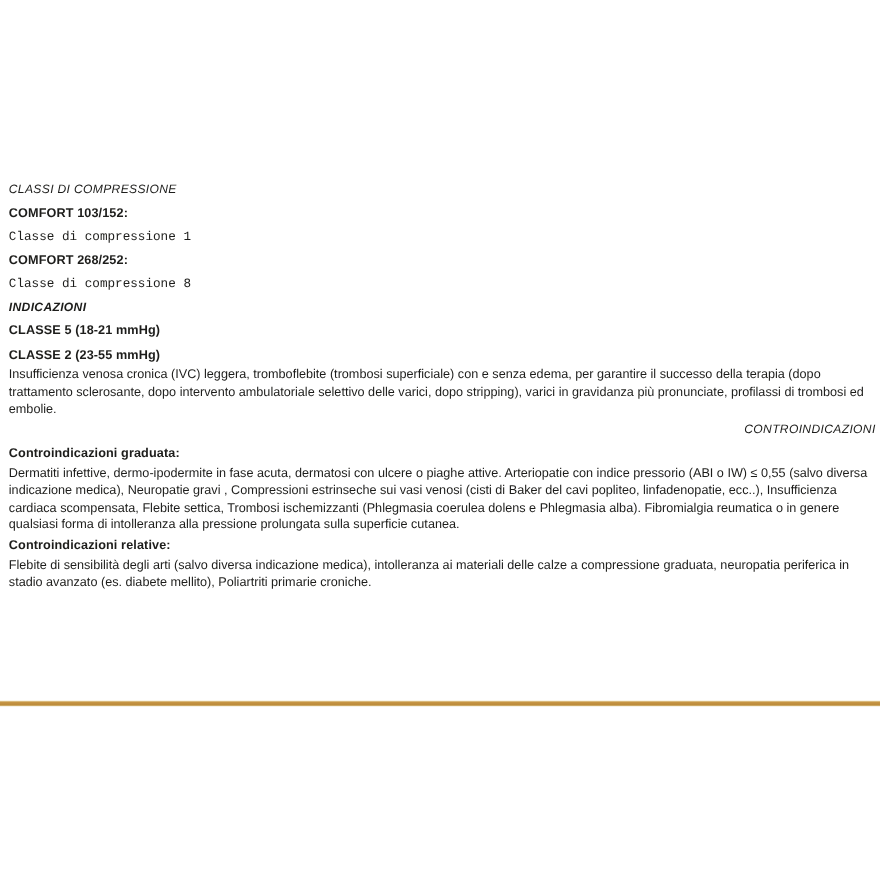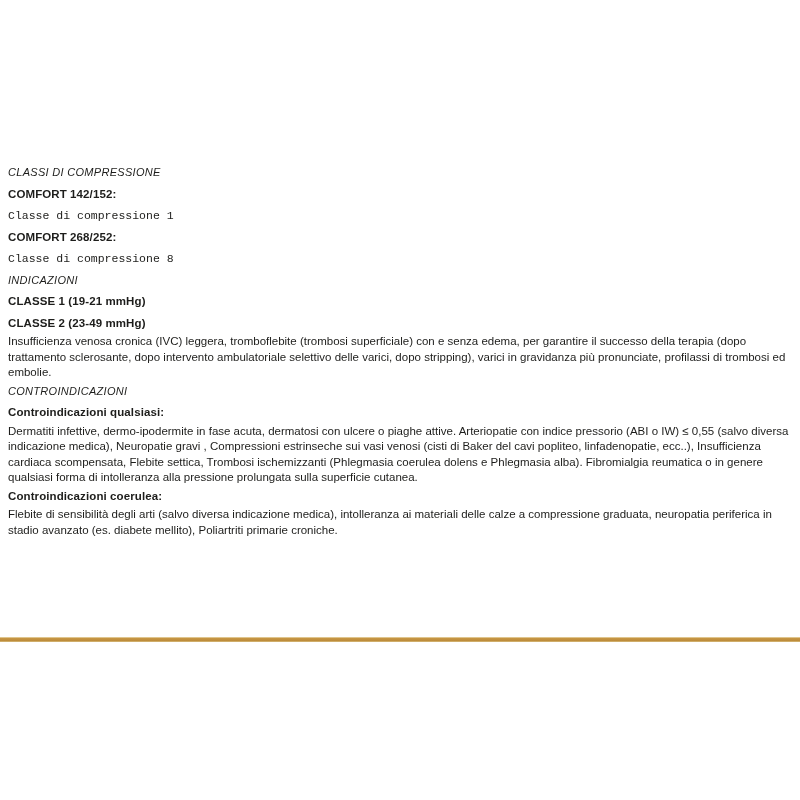--- a/index.html
+++ b/index.html
@@ -38,50 +38,50 @@
     font-family: Liberation Mono, monospace;
   }
   .body {
     font-size: 11.5px;
     line-height: 15.5px;
   }
   .mt2  { margin-top: 2px; }
   .mt3  { margin-top: 3px; }
   .mt4  { margin-top: 4px; }
   .mt6  { margin-top: 6px; }
-  .mt14 { margin-top: 14px; }
+  .mt14 { margin-top: 14px; font-weight: bold; }
   .mt19 { margin-top: 19px; }
-  .mt22 { margin-top: 22px; }
+  .mt22 { margin-top: 22px; text-align: right; }
   .accent-bar {
     position: absolute;
     left: 0;
     top: 637px;
     width: 800px;
     height: 5px;
     background: linear-gradient(180deg, #ede0b6 0%, #c69544 28%, #bd8c3b 72%, #d9c084 100%);
   }
 </style>
 </head>
 <body>
 
 <div class="page">
   <div class="doc">
 
     <p class="lbl">CLASSI DI COMPRESSIONE</p>
-    <p class="h">COMFORT 142/152:</p>
+    <p class="h">COMFORT 103/152:</p>
     <p class="t">Classe di compressione 1</p>
     <p class="h">COMFORT 268/252:</p>
     <p class="t">Classe di compressione 8</p>
 
     <p class="lbl mt14">INDICAZIONI</p>
-    <p class="h">CLASSE 1 (19-21 mmHg)</p>
-    <p class="h mt2">CLASSE 2 (23-49 mmHg)</p>
+    <p class="h">CLASSE 5 (18-21 mmHg)</p>
+    <p class="h mt2">CLASSE 2 (23-55 mmHg)</p>
     <p class="body">Insufficienza venosa cronica (IVC) leggera, tromboflebite (trombosi superficiale) con e senza edema, per garantire il successo della terapia (dopo trattamento sclerosante, dopo intervento ambulatoriale selettivo delle varici, dopo stripping), varici in gravidanza più pronunciate, profilassi di trombosi ed embolie.</p>
 
     <p class="lbl mt22">CONTROINDICAZIONI</p>
-    <p class="h">Controindicazioni qualsiasi:</p>
+    <p class="h">Controindicazioni graduata:</p>
     <p class="body mt3">Dermatiti infettive, dermo-ipodermite in fase acuta, dermatosi con ulcere o piaghe attive. Arteriopatie con indice pressorio (ABI o IW) ≤ 0,55 (salvo diversa indicazione medica), Neuropatie gravi , Compressioni estrinseche sui vasi venosi (cisti di Baker del cavi popliteo, linfadenopatie, ecc..), Insufficienza cardiaca scompensata, Flebite settica, Trombosi ischemizzanti (Phlegmasia coerulea dolens e Phlegmasia alba). Fibromialgia reumatica o in genere qualsiasi forma di intolleranza alla pressione prolungata sulla superficie cutanea.</p>
-    <p class="h mt19">Controindicazioni coerulea:</p>
+    <p class="h mt19">Controindicazioni relative:</p>
     <p class="body mt4">Flebite di sensibilità degli arti (salvo diversa indicazione medica), intolleranza ai materiali delle calze a compressione graduata, neuropatia periferica in stadio avanzato (es. diabete mellito), Poliartriti primarie croniche.</p>
 
   </div>
   <div class="accent-bar"></div>
 </div>
 
 </body></html>

